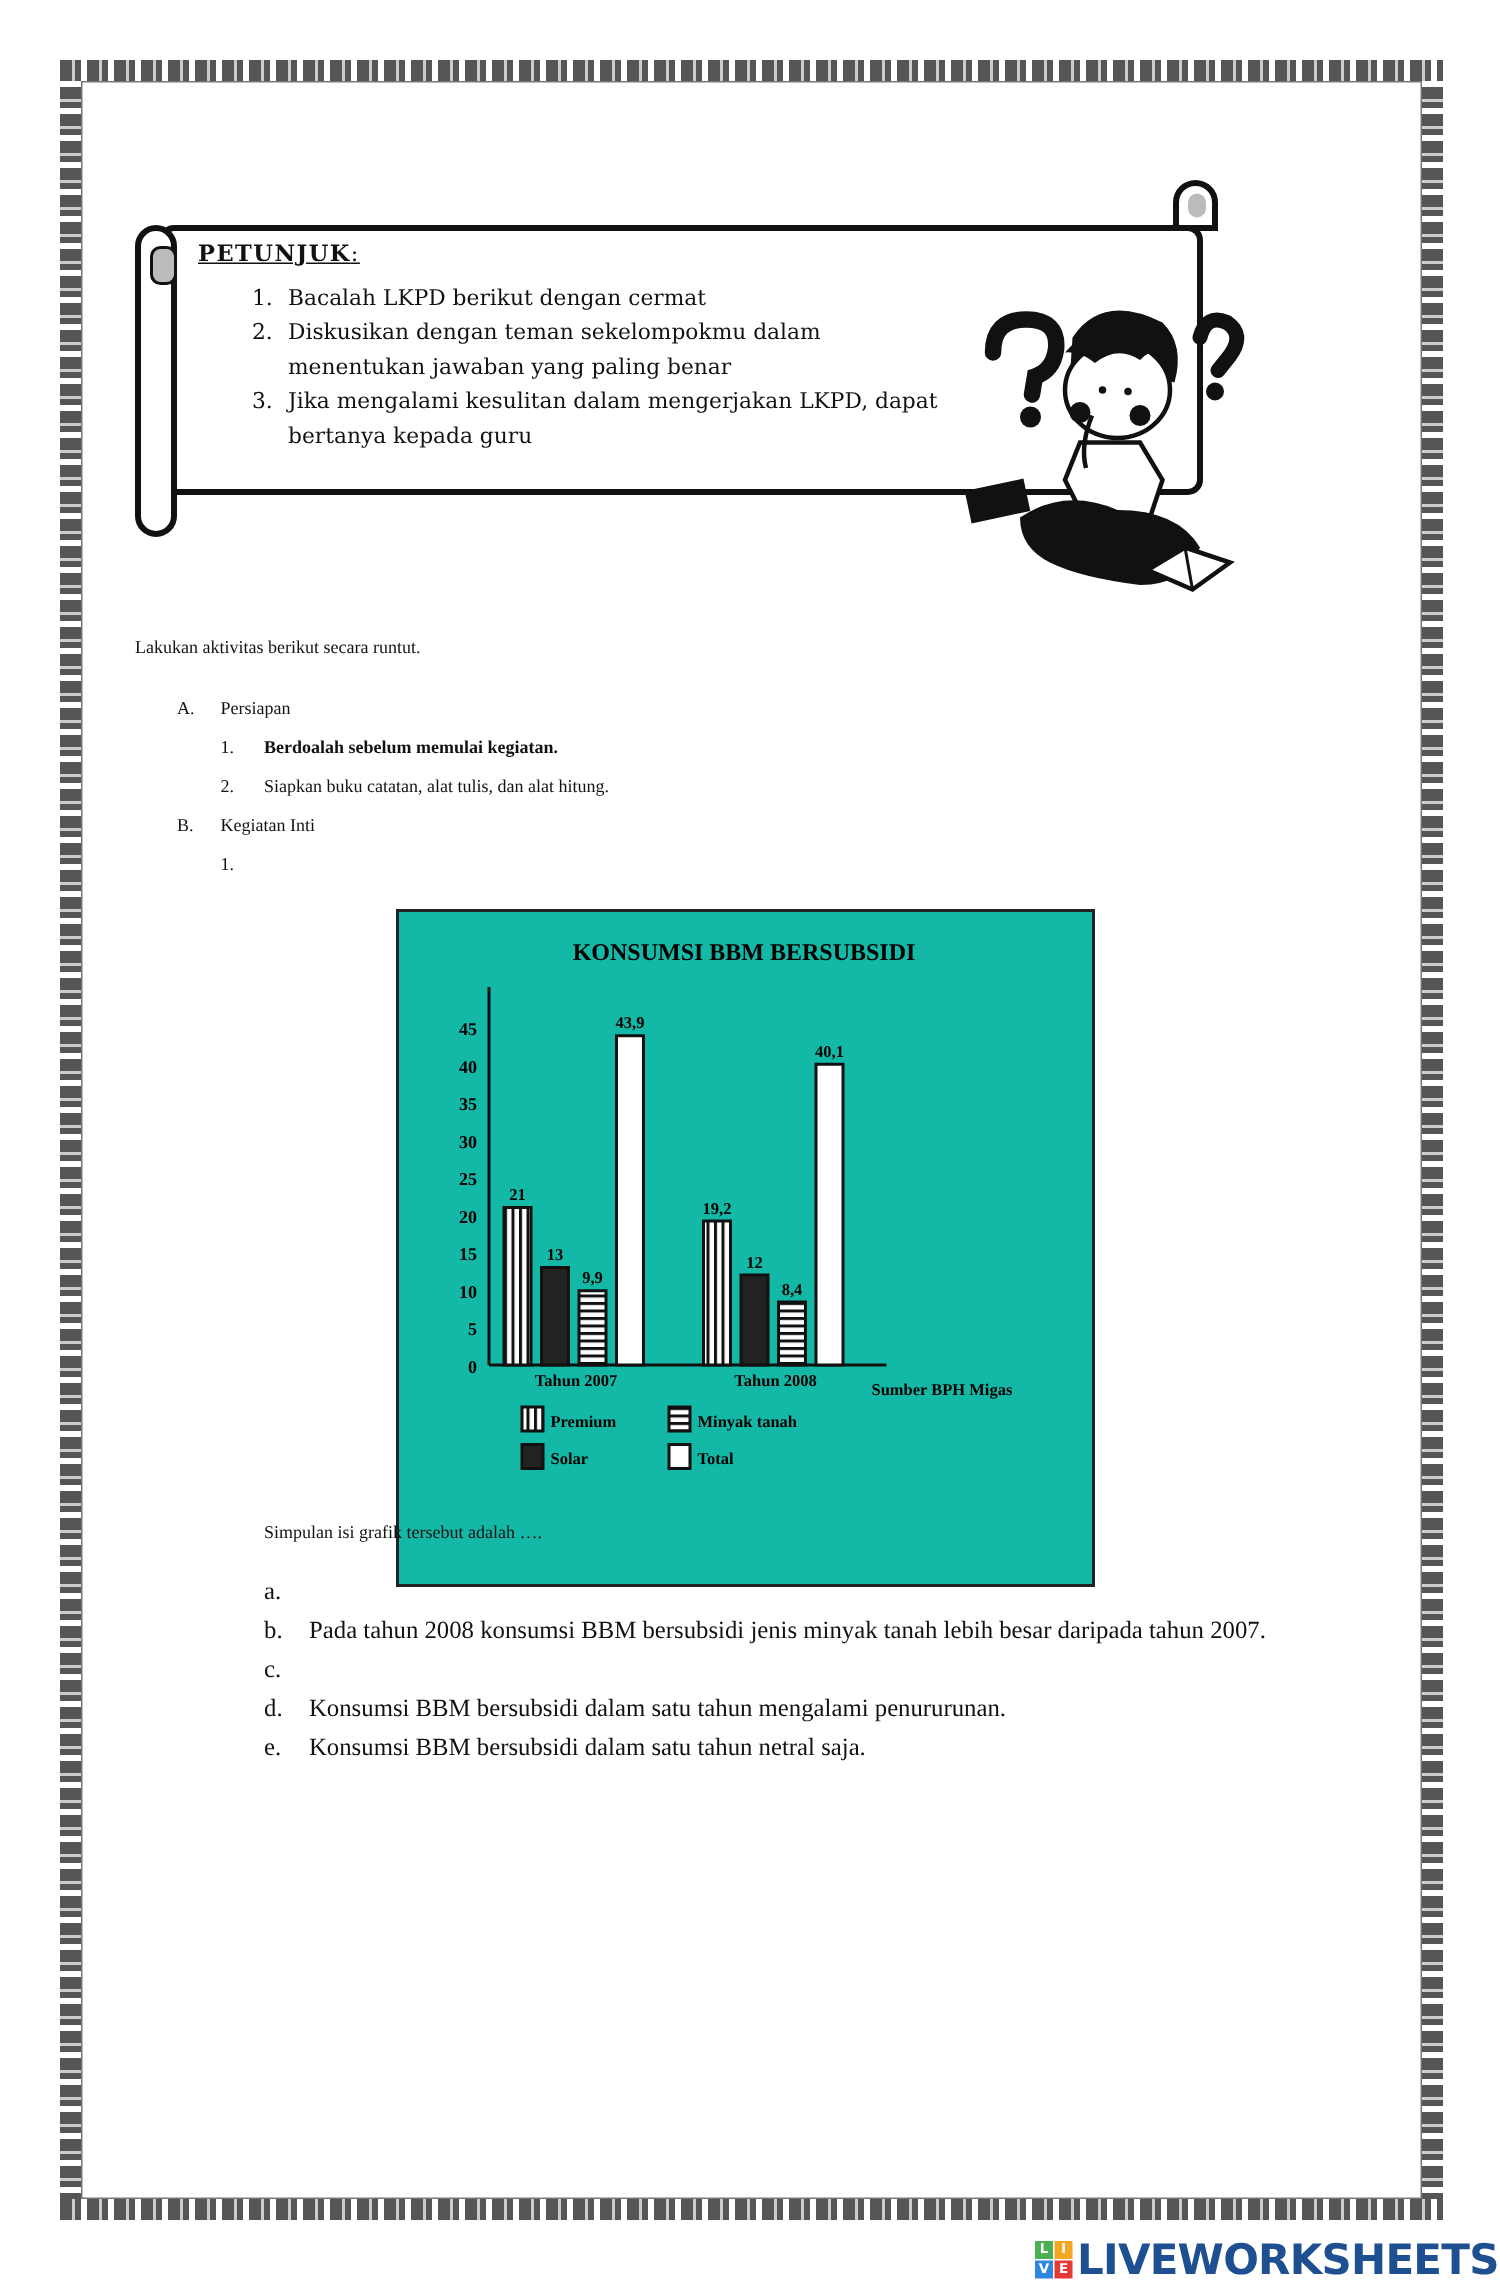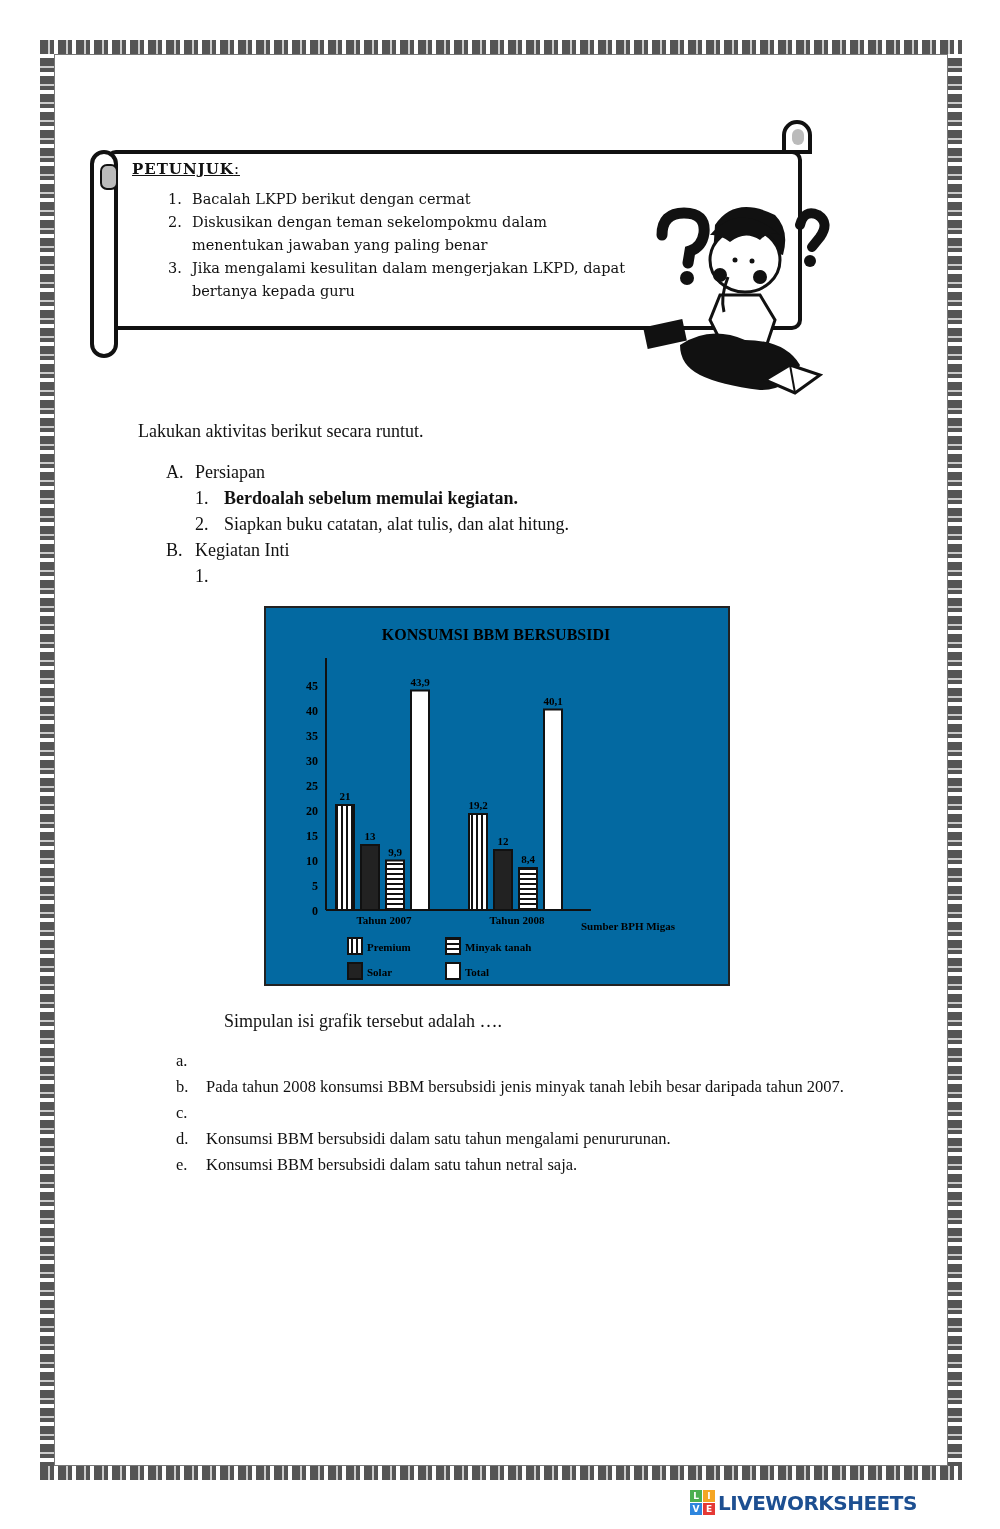--- a/index.html
+++ b/index.html
@@ -17,30 +17,30 @@
   .scroll-body{position:absolute;left:16px;top:0;width:696px;height:180px;border:4px solid #111;border-radius:10px 10px 10px 0;box-sizing:border-box;}
   .scroll-left{position:absolute;left:0;top:0;width:28px;height:208px;border:4px solid #111;border-radius:14px;box-sizing:border-box;background:#fff;}
   .scroll-curl{position:absolute;left:6px;top:10px;width:14px;height:22px;background:#bbb;border-radius:7px;border:2px solid #111;}
   .scroll-top-curl{position:absolute;right:0;top:-30px;width:30px;height:34px;border:4px solid #111;border-radius:15px 15px 0 0;box-sizing:border-box;background:#fff;}
   .scroll-top-curl::after{content:"";position:absolute;left:6px;top:5px;width:12px;height:16px;background:#bbb;border-radius:6px;}
   .petunjuk-title{position:absolute;left:132px;top:160px;font-family:"DejaVu Serif",serif;font-weight:bold;font-size:15px;letter-spacing:1px;text-decoration:underline;}
   .petunjuk-list{position:absolute;left:168px;top:188px;width:470px;font-family:"DejaVu Serif",serif;font-size:14.5px;line-height:23px;}
   .petunjuk-list .item{display:flex;}
   .petunjuk-list .num{width:24px;flex:none;}
   .kid{position:absolute;left:640px;top:195px;width:190px;height:215px;}
-  .main-text{position:absolute;font-size:18px;line-height:26px;margin-left:48px;}
-  .chart-box{position:absolute;left:264px;top:606px;width:466px;height:380px;border:2px solid #222;box-sizing:border-box;background:#0369a1;}
+  .main-text{position:absolute;font-size:12px;line-height:26px;}
+  .chart-box{position:absolute;left:264px;top:606px;width:466px;height:452px;border:2px solid #222;box-sizing:border-box;background:#14b8a6;}
   .chart-box svg{position:absolute;left:0;top:0;}
   .q-list{position:absolute;left:176px;top:1048px;width:736px;font-size:16.5px;line-height:26px;}
   .q-item{display:flex;text-align:justify;}
   .q-item .lbl{width:30px;flex:none;}
   .brand{position:absolute;left:690px;top:1490px;display:flex;align-items:center;}
   .brand-logo{display:grid;grid-template-columns:12px 12px;grid-gap:1px;margin-right:3px;}
   .brand-logo span{width:12px;height:12px;font:bold 9px "DejaVu Sans",sans-serif;color:#fff;display:flex;align-items:center;justify-content:center;}
-  .brand-text{font-family:"DejaVu Sans",sans-serif;font-weight:bold;font-size:20px;color:#1d4f91;letter-spacing:-0.5px;}
+  .brand-text{font-family:"DejaVu Sans",sans-serif;font-weight:bold;font-size:28px;color:#1d4f91;letter-spacing:-0.5px;}
 </style>
 </head>
 <body>
 
 <div class="frame"></div>
 <div class="frame-inner"></div>
 
 <div class="scroll">
   <div class="scroll-body"></div>
   <div class="scroll-left">

